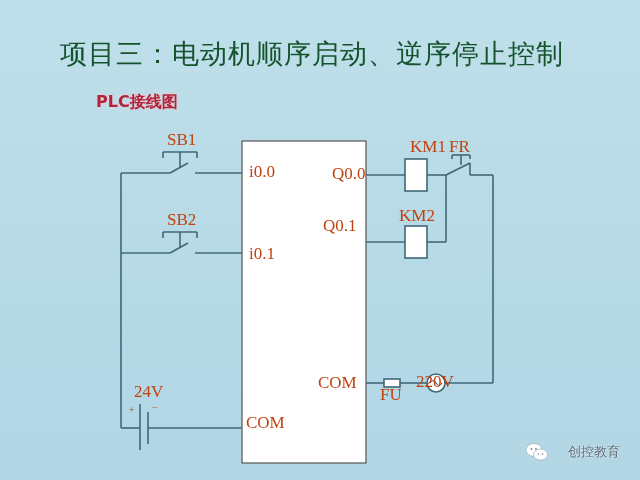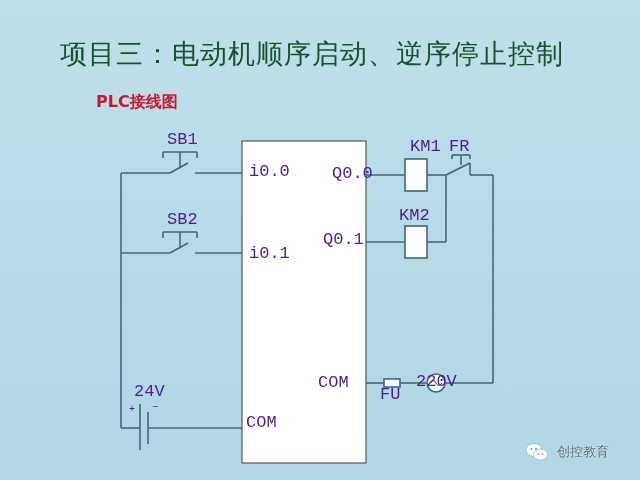--- a/index.html
+++ b/index.html
@@ -13,25 +13,25 @@
     font-family: "DejaVu Sans", sans-serif; font-size:27px; color:#14532d;
     letter-spacing:1px; white-space:nowrap;
   }
   .subtitle {
     position:absolute; left:96px; top:92px;
     font-family: "DejaVu Sans", sans-serif; font-size:16px; color:#b2223a;
     font-weight:bold; text-shadow: 0 0 3px #f3c6cf;
   }
   svg.diagram { position:absolute; left:0; top:0; }
   .lbl {
-    position:absolute; font-family:Liberation Mono, monospace; font-size:17px; color:#4c1d95;
+    position:absolute; font-family:Liberation Serif, serif; font-size:17px; color:#c2410c;
     white-space:nowrap;
   }
   .watermark {
-    position:absolute; left:525px; top:442px; display:flex; align-items:center; gap:8px;
+    position:absolute; left:525px; top:442px; display:flex; align-items:center; gap:19px;
   }
   .watermark .text {
     font-family:"DejaVu Sans", sans-serif; font-size:13px; color:#5a6a78;
     text-shadow: 0 0 2px #ffffff;
   }
 </style>
 </head>
 <body>
 
 <div class="title">项目三：电动机顺序启动、逆序停止控制</div>
@@ -98,21 +98,21 @@
 <div class="lbl" style="left:167px;top:130px;">SB1</div>
 <div class="lbl" style="left:167px;top:210px;">SB2</div>
 <div class="lbl" style="left:134px;top:382px;">24V</div>
 <div class="lbl" style="left:129px;top:404px;font-size:10px;">+</div>
 <div class="lbl" style="left:152px;top:402px;font-size:10px;">−</div>
 
 <div class="lbl" style="left:249px;top:162px;">i0.0</div>
 <div class="lbl" style="left:249px;top:244px;">i0.1</div>
 <div class="lbl" style="left:246px;top:413px;">COM</div>
 <div class="lbl" style="left:323px;top:164px;margin-left:9px;">Q0.0</div>
-<div class="lbl" style="left:323px;top:230px;">Q0.1</div>
+<div class="lbl" style="left:323px;top:216px;">Q0.1</div>
 <div class="lbl" style="left:318px;top:373px;">COM</div>
 
 <div class="lbl" style="left:410px;top:137px;">KM1</div>
 <div class="lbl" style="left:449px;top:137px;text-align:center;">FR</div>
 <div class="lbl" style="left:399px;top:206px;">KM2</div>
 <div class="lbl" style="left:380px;top:353px;margin-top:32px;">FU</div>
 <div class="lbl" style="left:416px;top:372px;">220V</div>
 
 <div class="watermark">
   <svg width="24" height="20" viewBox="0 0 24 20">

